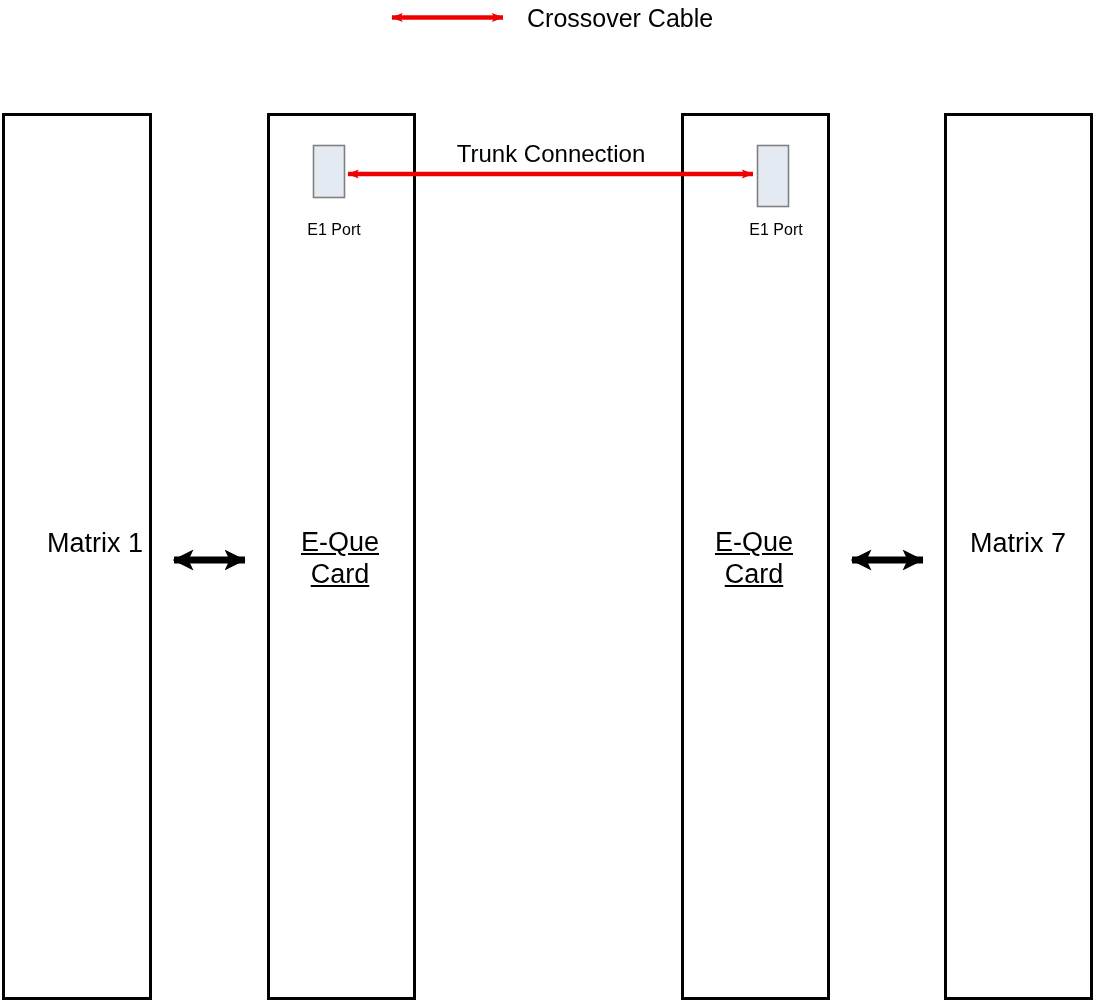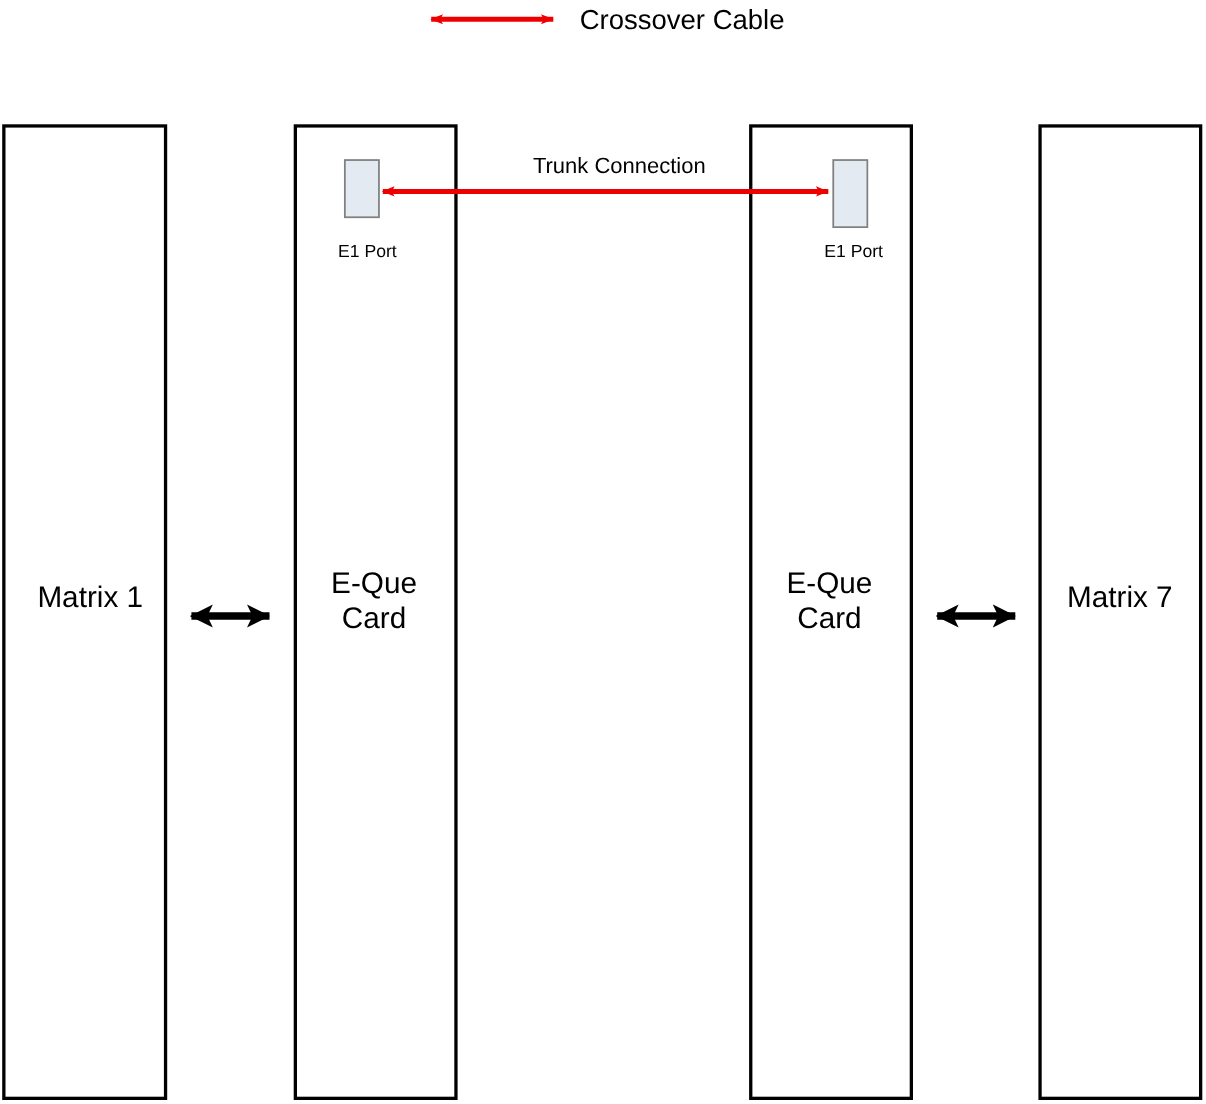--- a/index.html
+++ b/index.html
@@ -39,39 +39,39 @@
     text-align: center;
     transform: translateX(-50%);
   }
   .lbl-legend {
     font-size: 25px;
     left: 527px;
     top: 4px;
     text-align: left;
   }
   .lbl-trunk {
-    font-size: 20px;
-    left: 563px;
+    font-size: 24px;
+    left: 551px;
     top: 140px;
   }
   .lbl-port {
     font-size: 16px;
     top: 221px;
   }
   .lbl-port-left  { left: 334px; }
   .lbl-port-right { left: 776px; }
   .lbl-box {
     font-size: 27px;
     top: 528px;
   }
-  .lbl-matrix1 { left: 82px; }
+  .lbl-matrix1 { left: 95px; }
   .lbl-card-l  { left: 340px; }
   .lbl-card-r  { left: 754px; }
   .lbl-matrix2 { left: 1018px; }
-  .lbl-card { top: 515px; }
+  .lbl-card { top: 527px; text-decoration: underline; }
 </style>
 </head>
 <body>
 
 <div id="diagram-root">
 
   <svg class="layer" viewBox="0 0 1096 1004">
 
     <defs>
       <marker id="redArrowEnd" markerWidth="12" markerHeight="12" refX="11.2" refY="5" orient="auto" markerUnits="userSpaceOnUse">

